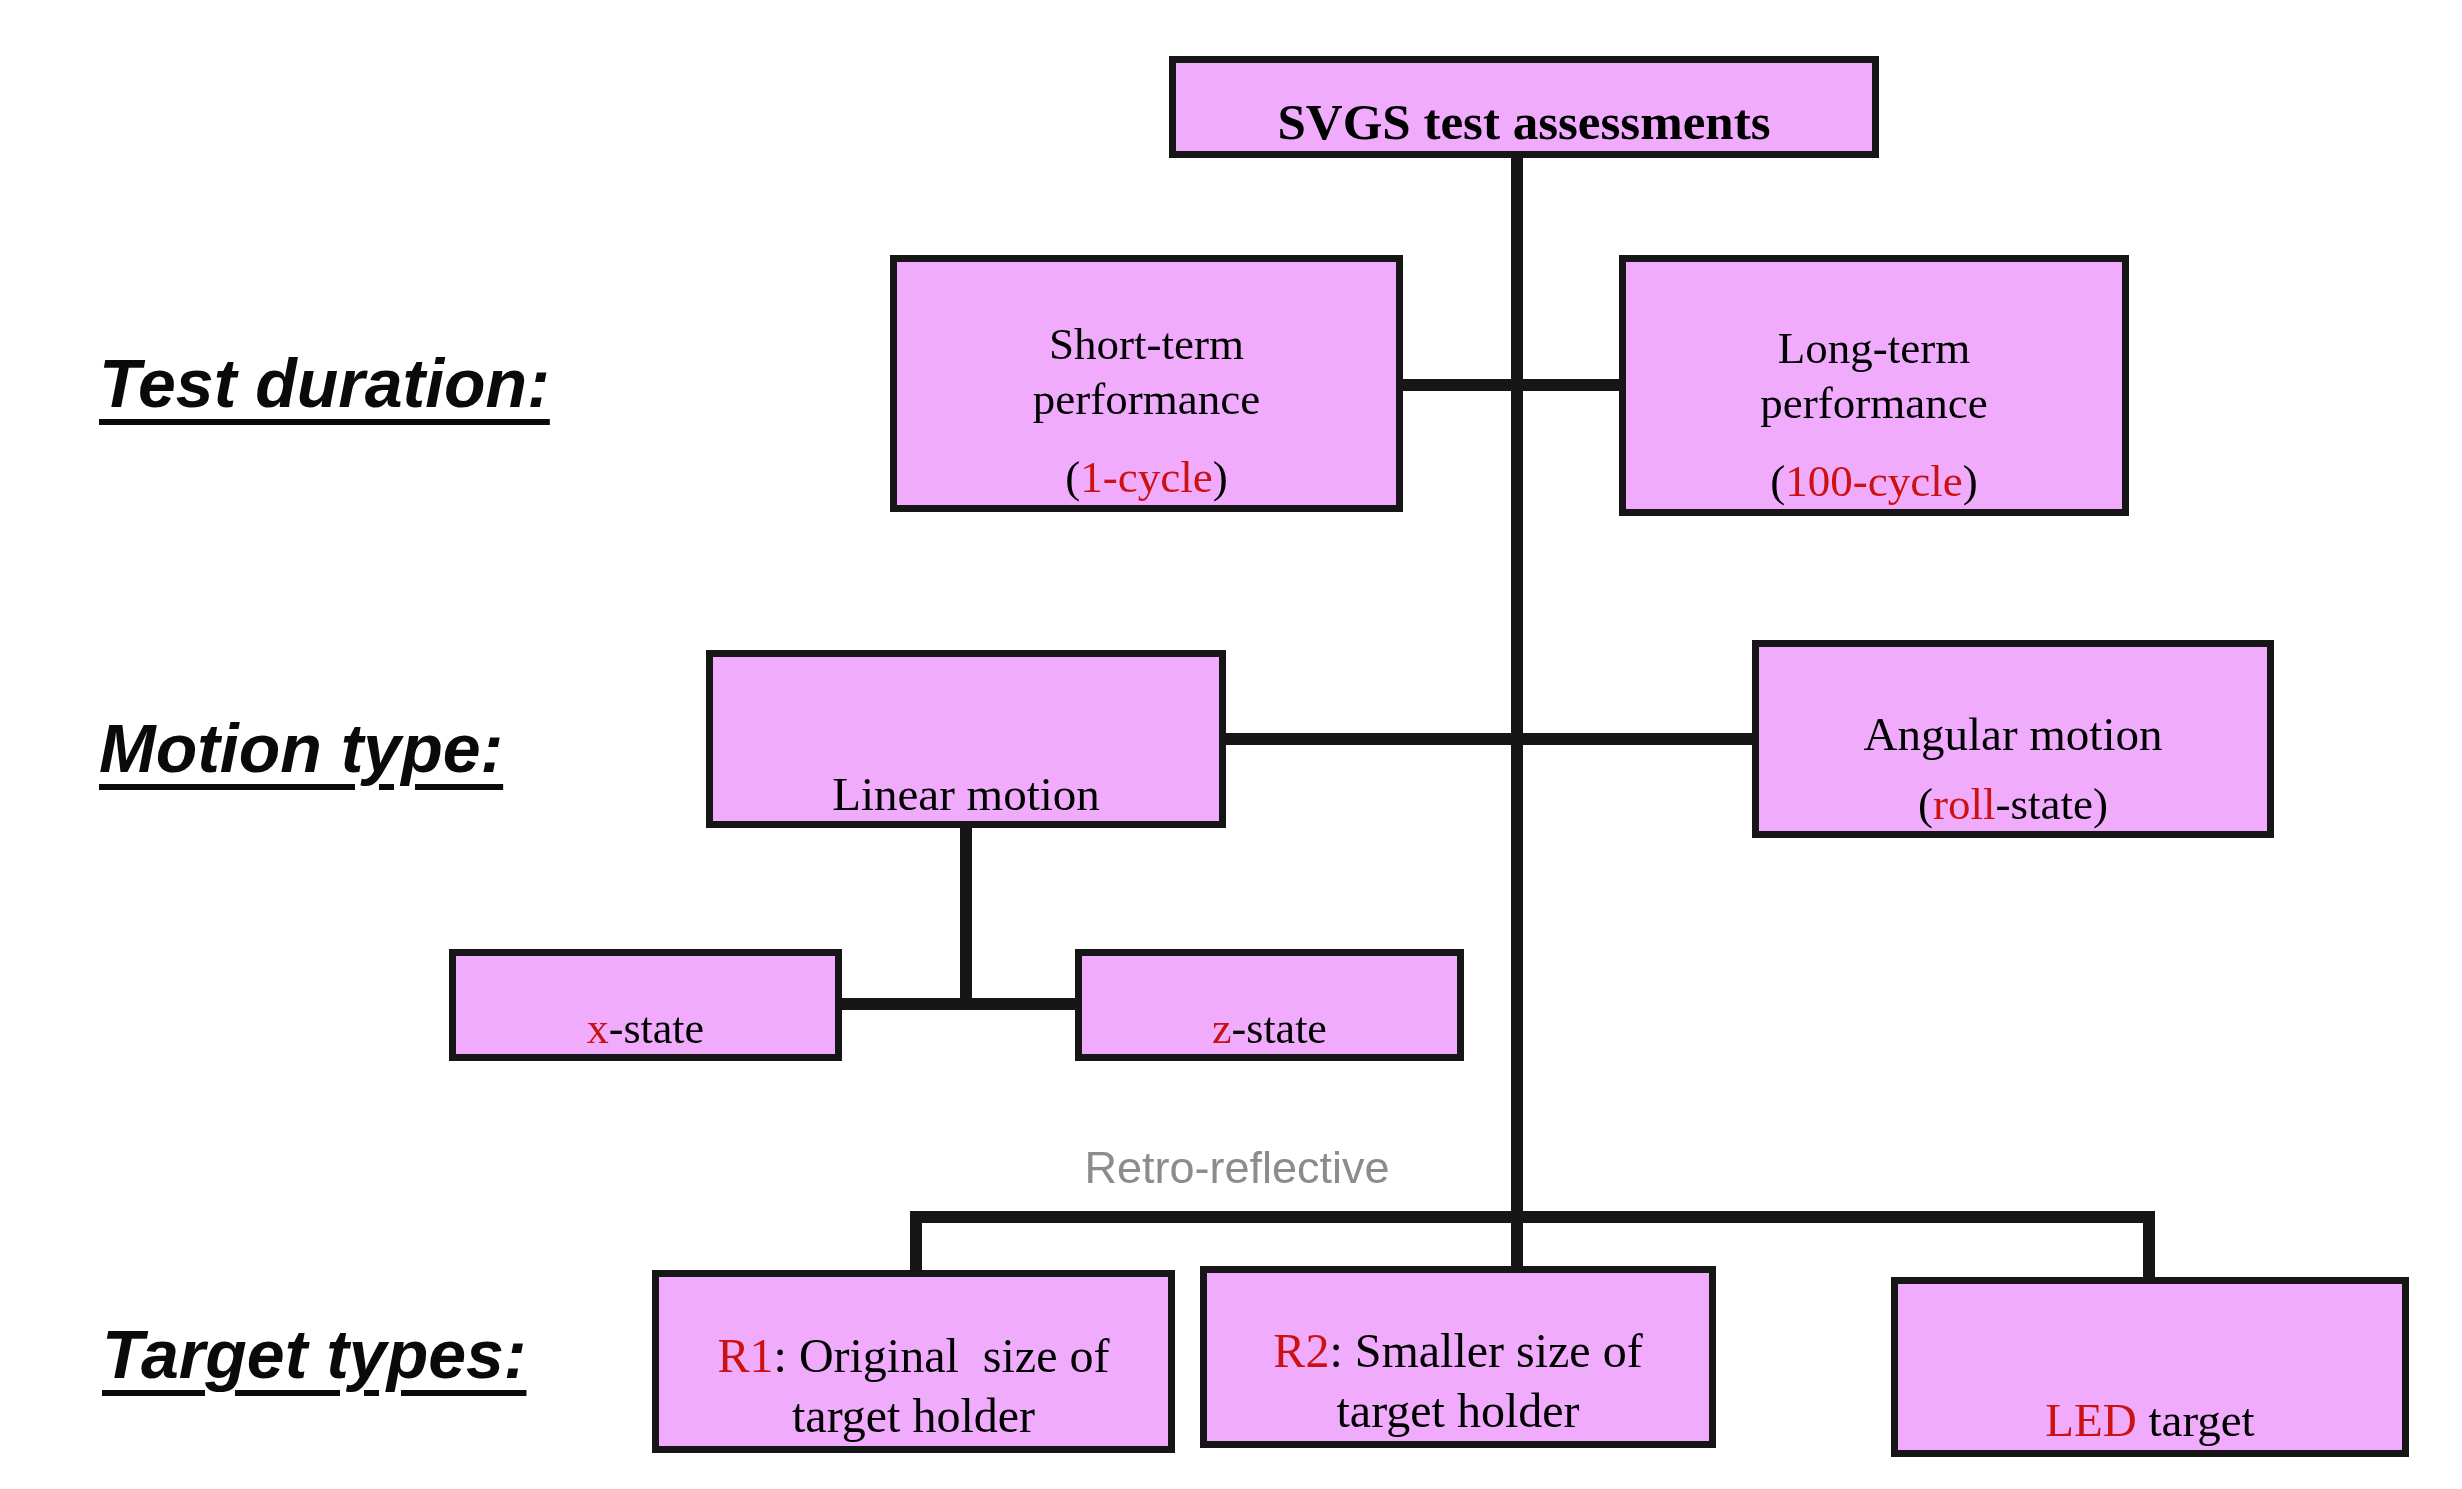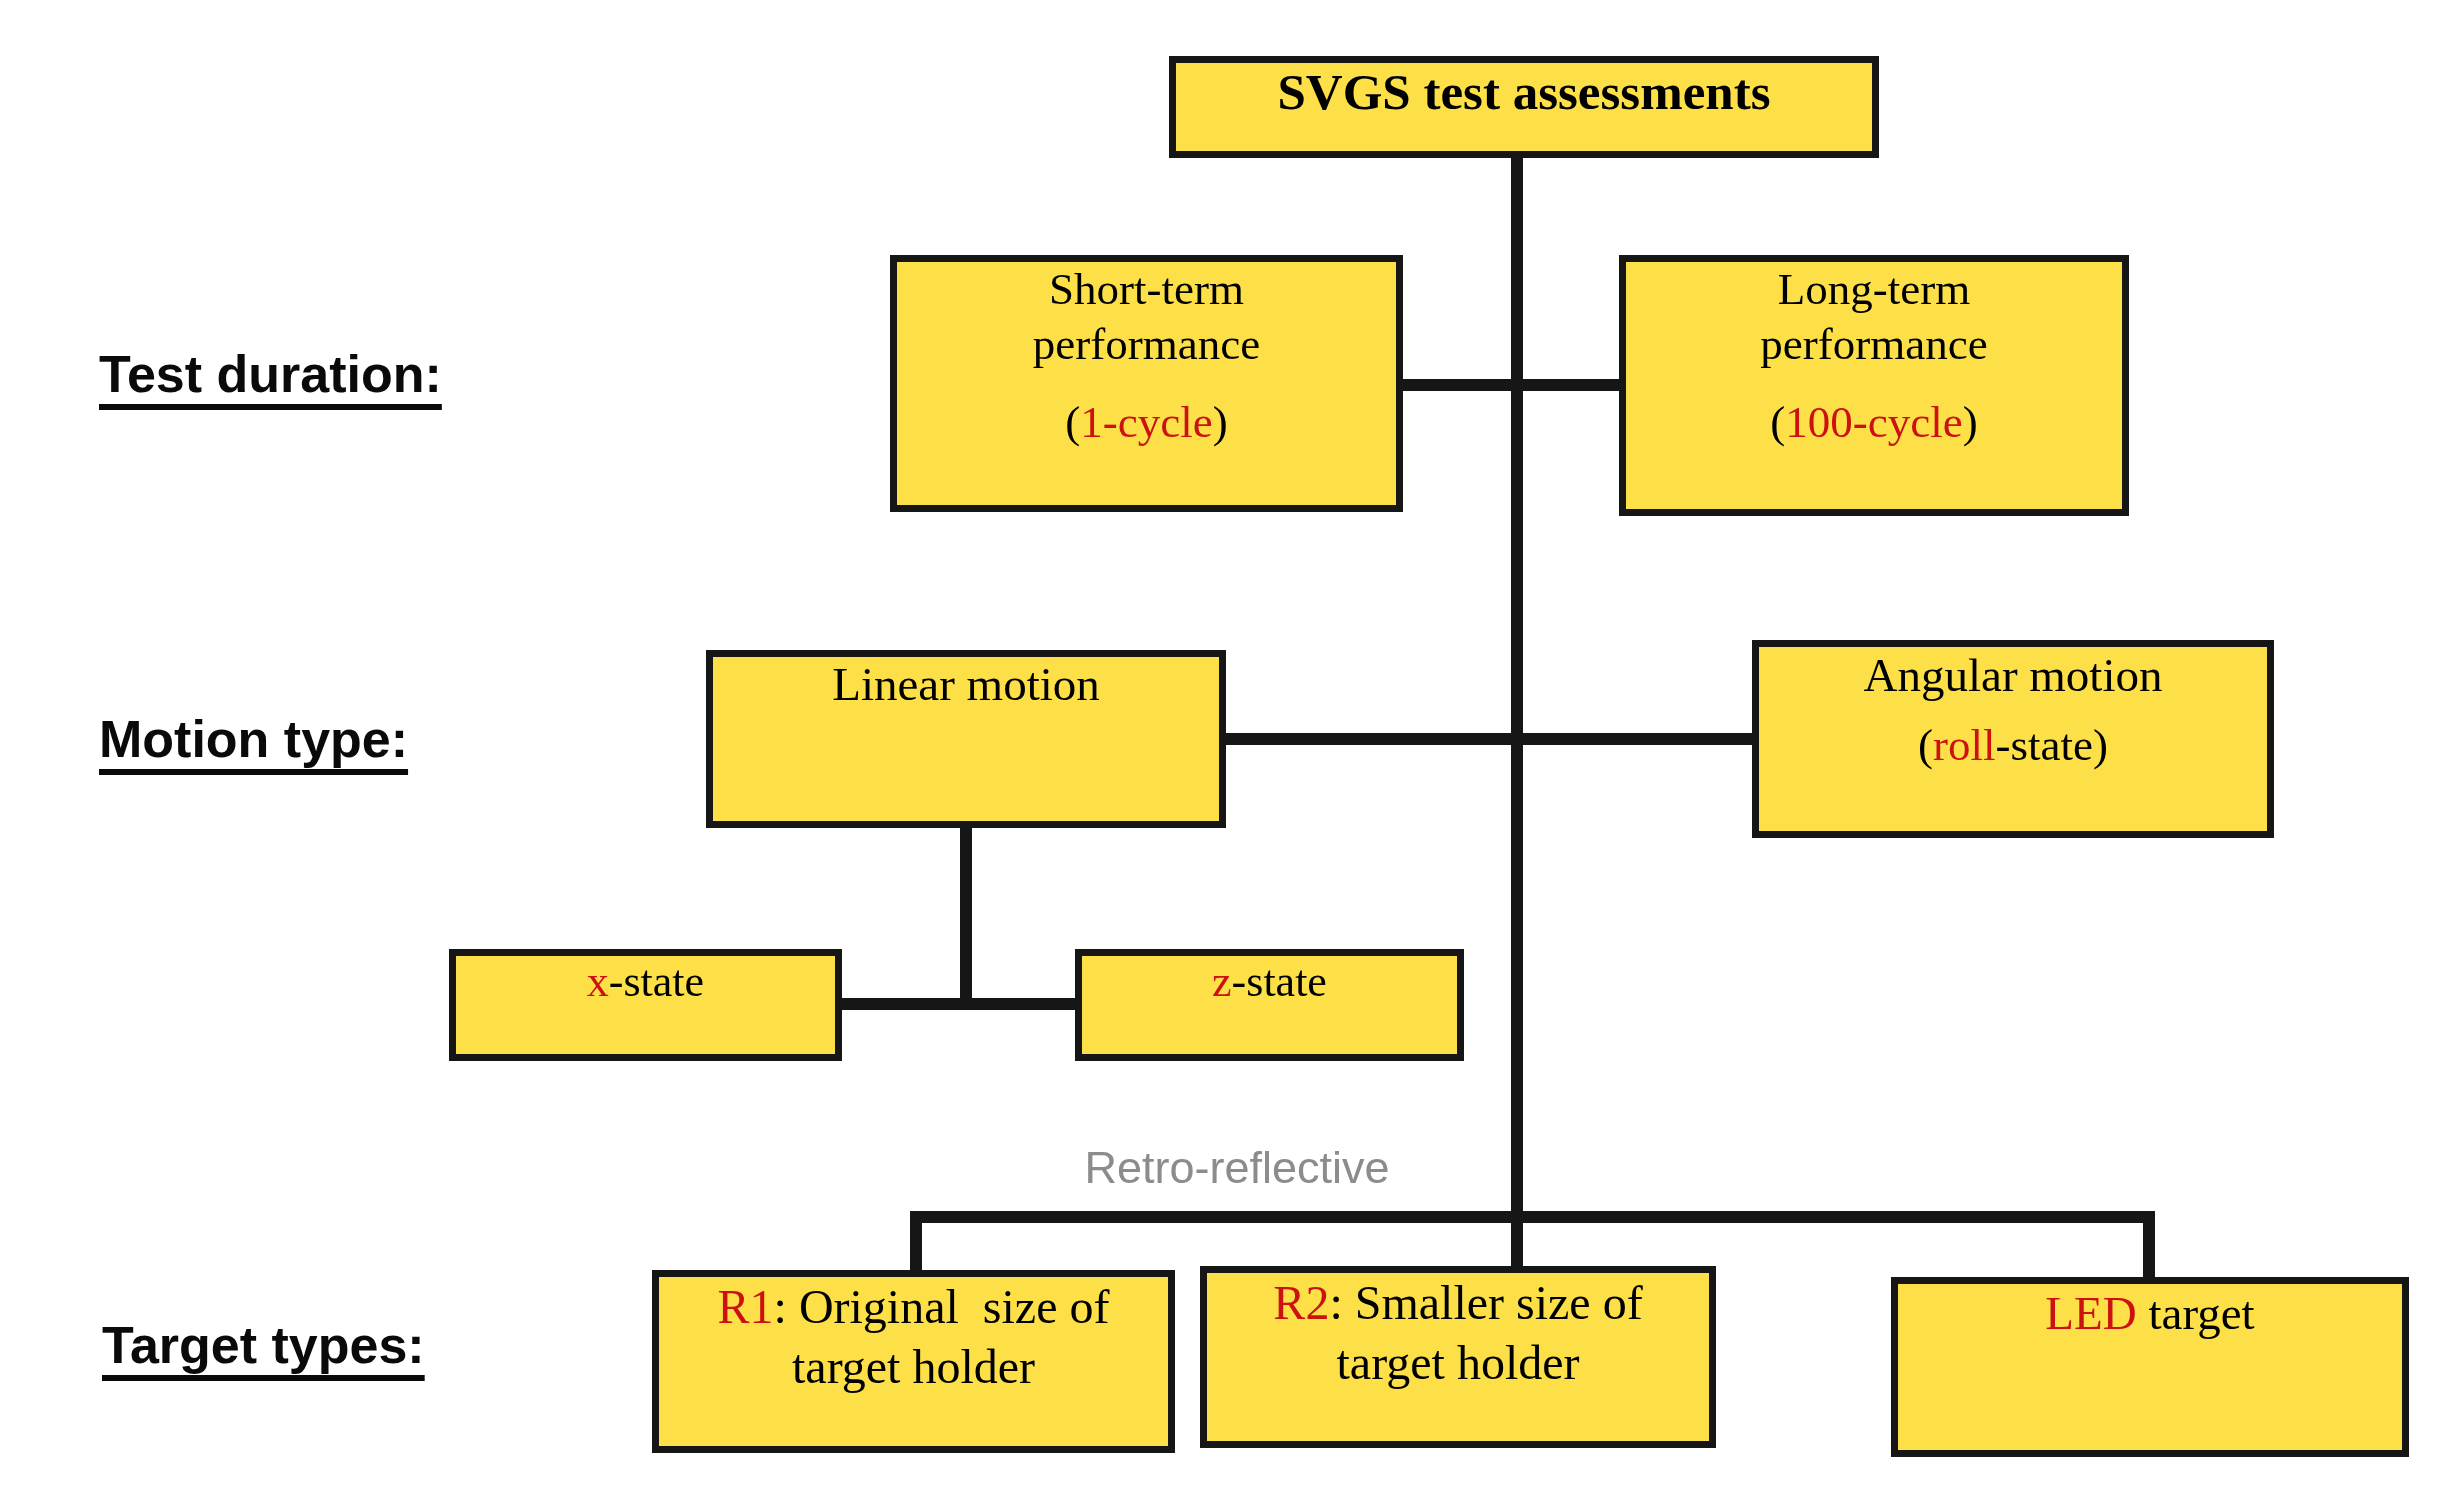--- a/index.html
+++ b/index.html
@@ -18,26 +18,26 @@
   }
   
   .line {
     position: absolute;
     background: #161616;
   }
   
   .box {
     position: absolute;
     box-sizing: border-box;
-    background: #fde047;
+    background: #f0abfc;
     border: 7.2px solid #161616;
     display: flex;
     flex-direction: column;
     align-items: center;
-    justify-content: flex-start;
+    justify-content: flex-end;
     text-align: center;
     font-family: "Liberation Serif", serif;
   }
   .box .bline { white-space: pre-wrap; }
   .root-box {
     left: 1169px; top: 56px; width: 710px; height: 102px;
     font-weight: bold; font-size: 51px;
   }
   .term-box { font-size: 45px; line-height: 1.22; }
   .term-box .sub { margin-top: 23.4px; font-size: 45px; }
@@ -53,21 +53,22 @@
   .r1-box  { left: 652px;  top: 1270px; width: 523px; height: 183px; }
   .r2-box  { left: 1200px; top: 1266px; width: 516px; height: 182px; }
   .led-box { left: 1891px; top: 1277px; width: 518px; height: 180px; font-size: 47px; }
   
   .red { color: #cc1111; }
   
   .row-label {
     position: absolute;
     font-family: "Liberation Sans", sans-serif;
     font-weight: bold;
-    font-size: 52px;
+    font-style: italic;
+    font-size: 68px;
     color: #0a0a0a;
     text-decoration: underline;
     text-decoration-thickness: 6.3px;
     text-underline-offset: 11.7px;
     white-space: nowrap;
   }
   .label-duration { left: 99px; top: 344px; }
   .label-motion   { left: 99px; top: 709px; }
   .label-targets  { left: 102px; top: 1315px; }
   

